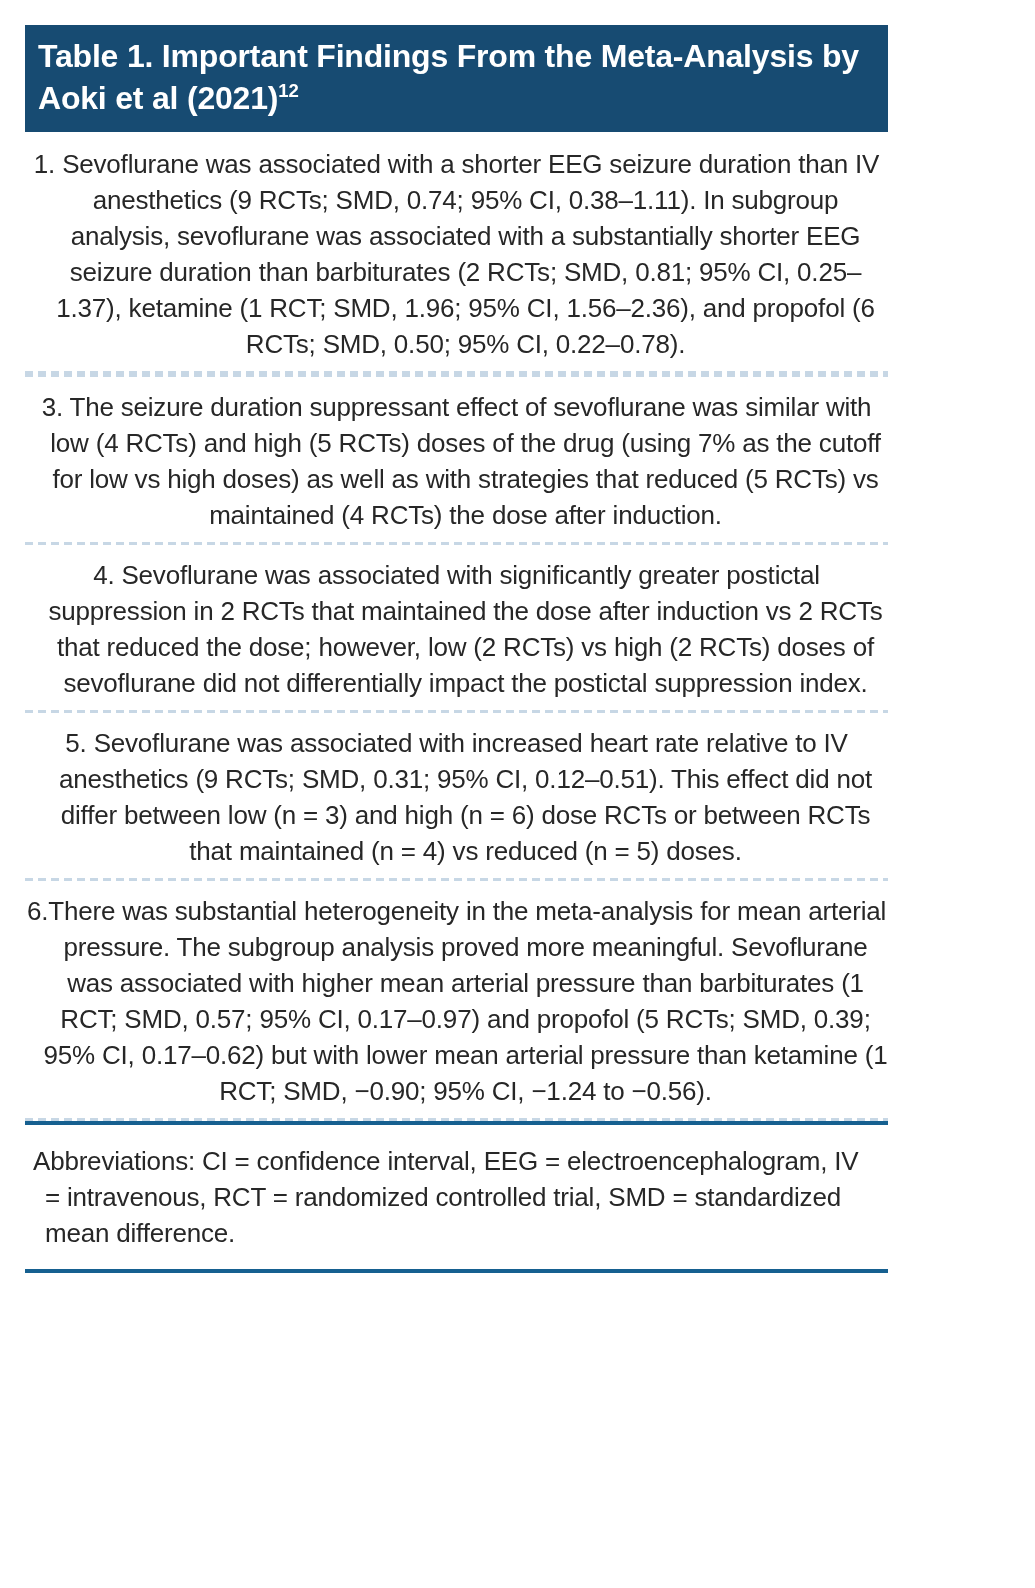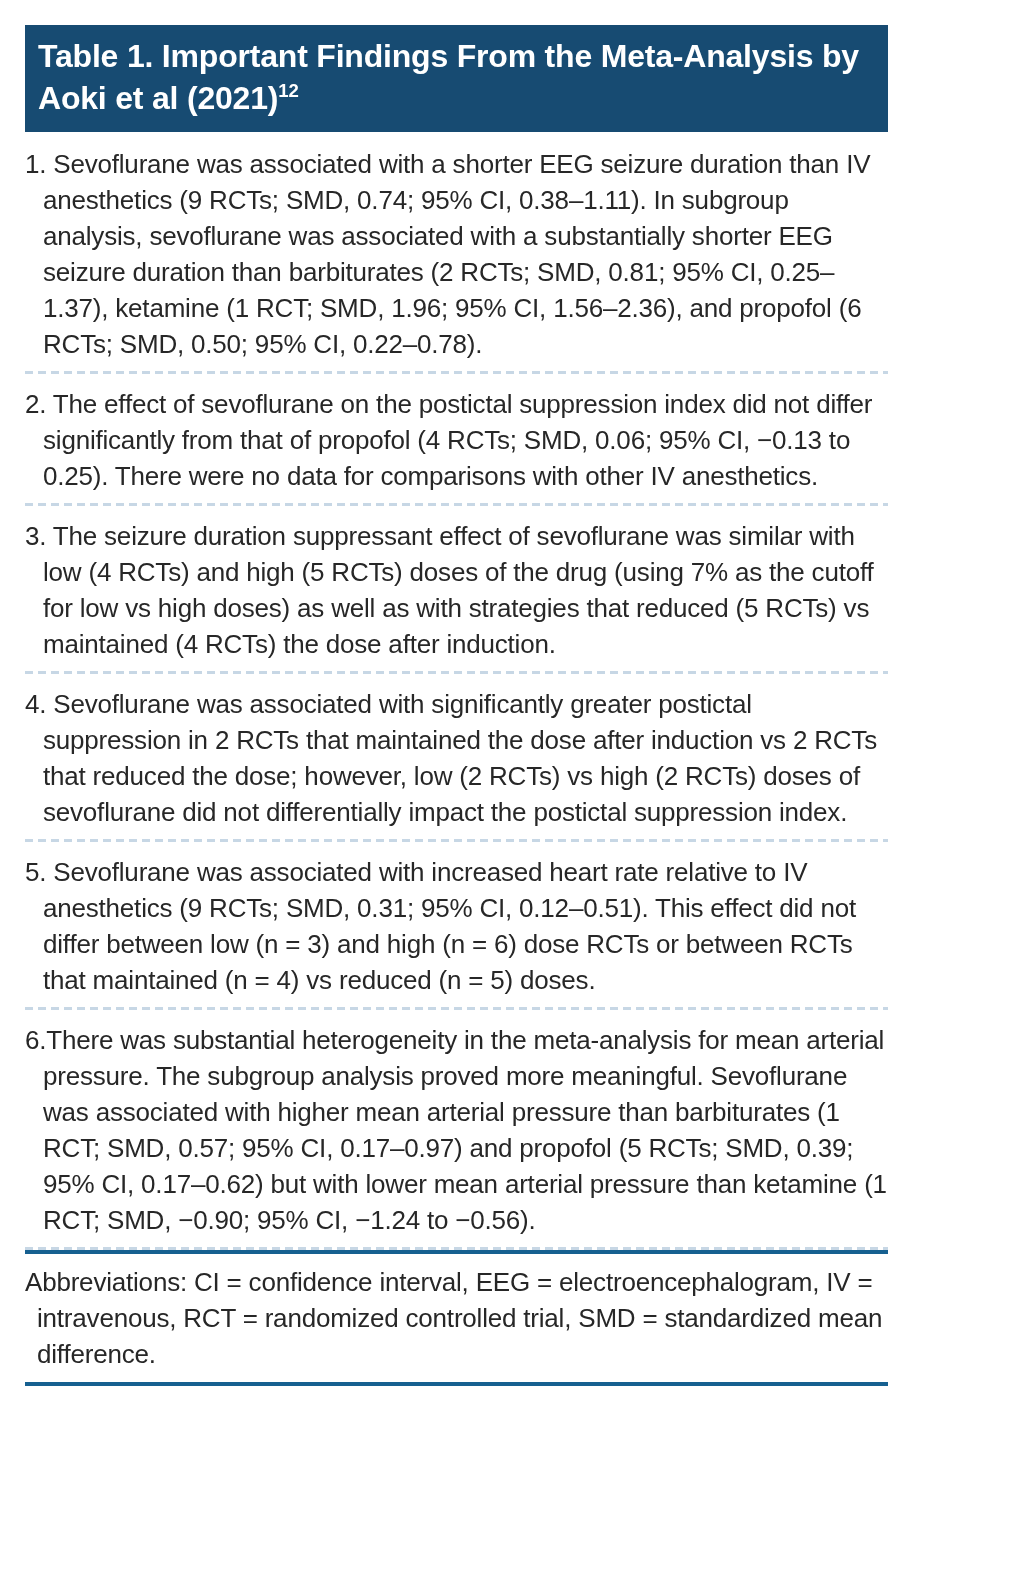--- a/index.html
+++ b/index.html
@@ -31,20 +31,21 @@
     box-sizing: border-box;
   }
   .table-header sup {
     font-size: 0.58em;
     line-height: 0;
   }
   .findings {
     margin: 2px 0 0 0;
     padding: 0;
     list-style: none;
+    text-align: center;
   }
   .finding {
     font-size: 26px;
     line-height: 36px;
     letter-spacing: -0.2px;
     padding: 12px 0 9px 18px;
     text-indent: -18px;
     margin: 0;
   }
   .divider-dashed {
@@ -58,43 +59,40 @@
   .divider-solid {
     height: 4px;
     background: #166090;
   }
   .abbreviations {
     font-size: 26px;
     line-height: 36px;
     letter-spacing: -0.2px;
     padding: 10px 0 10px 12px;
     text-indent: -12px;
-    margin: 0;
+    margin: 8px;
   }
 </style>
 </head>
 <body>
 
 <div class="page">
   <div class="table-card">
 
     <div class="table-header">
       <span>Table 1. Important Findings From the Meta-Analysis by Aoki et al (2021)</span><sup>12</sup>
     </div>
 
     <div class="findings">
 
       <div class="finding">
         <span class="num">1. </span><span class="text">Sevoflurane was associated with a shorter EEG seizure duration than IV anesthetics (9 RCTs; SMD, 0.74; 95% CI, 0.38–1.11). In subgroup analysis, sevoflurane was associated with a substantially shorter EEG seizure duration than barbiturates (2 RCTs; SMD, 0.81; 95% CI, 0.25–1.37), ketamine (1 RCT; SMD, 1.96; 95% CI, 1.56–2.36), and propofol (6 RCTs; SMD, 0.50; 95% CI, 0.22–0.78).</span>
       </div>
       <div class="divider-dashed"></div>
 
-      <div class="finding">
-        <span class="num">2. </span><span class="text">The effect of sevoflurane on the postictal suppression index did not differ significantly from that of propofol (4 RCTs; SMD, 0.06; 95% CI, −0.13 to 0.25). There were no data for comparisons with other IV anesthetics.</span>
-      </div>
       <div class="divider-dashed"></div>
 
       <div class="finding">
         <span class="num">3. </span><span class="text">The seizure duration suppressant effect of sevoflurane was similar with low (4 RCTs) and high (5 RCTs) doses of the drug (using 7% as the cutoff for low vs high doses) as well as with strategies that reduced (5 RCTs) vs maintained (4 RCTs) the dose after induction.</span>
       </div>
       <div class="divider-dashed"></div>
 
       <div class="finding">
         <span class="num">4. </span><span class="text">Sevoflurane was associated with significantly greater postictal suppression in 2 RCTs that maintained the dose after induction vs 2 RCTs that reduced the dose; however, low (2 RCTs) vs high (2 RCTs) doses of sevoflurane did not differentially impact the postictal suppression index.</span>
       </div>

